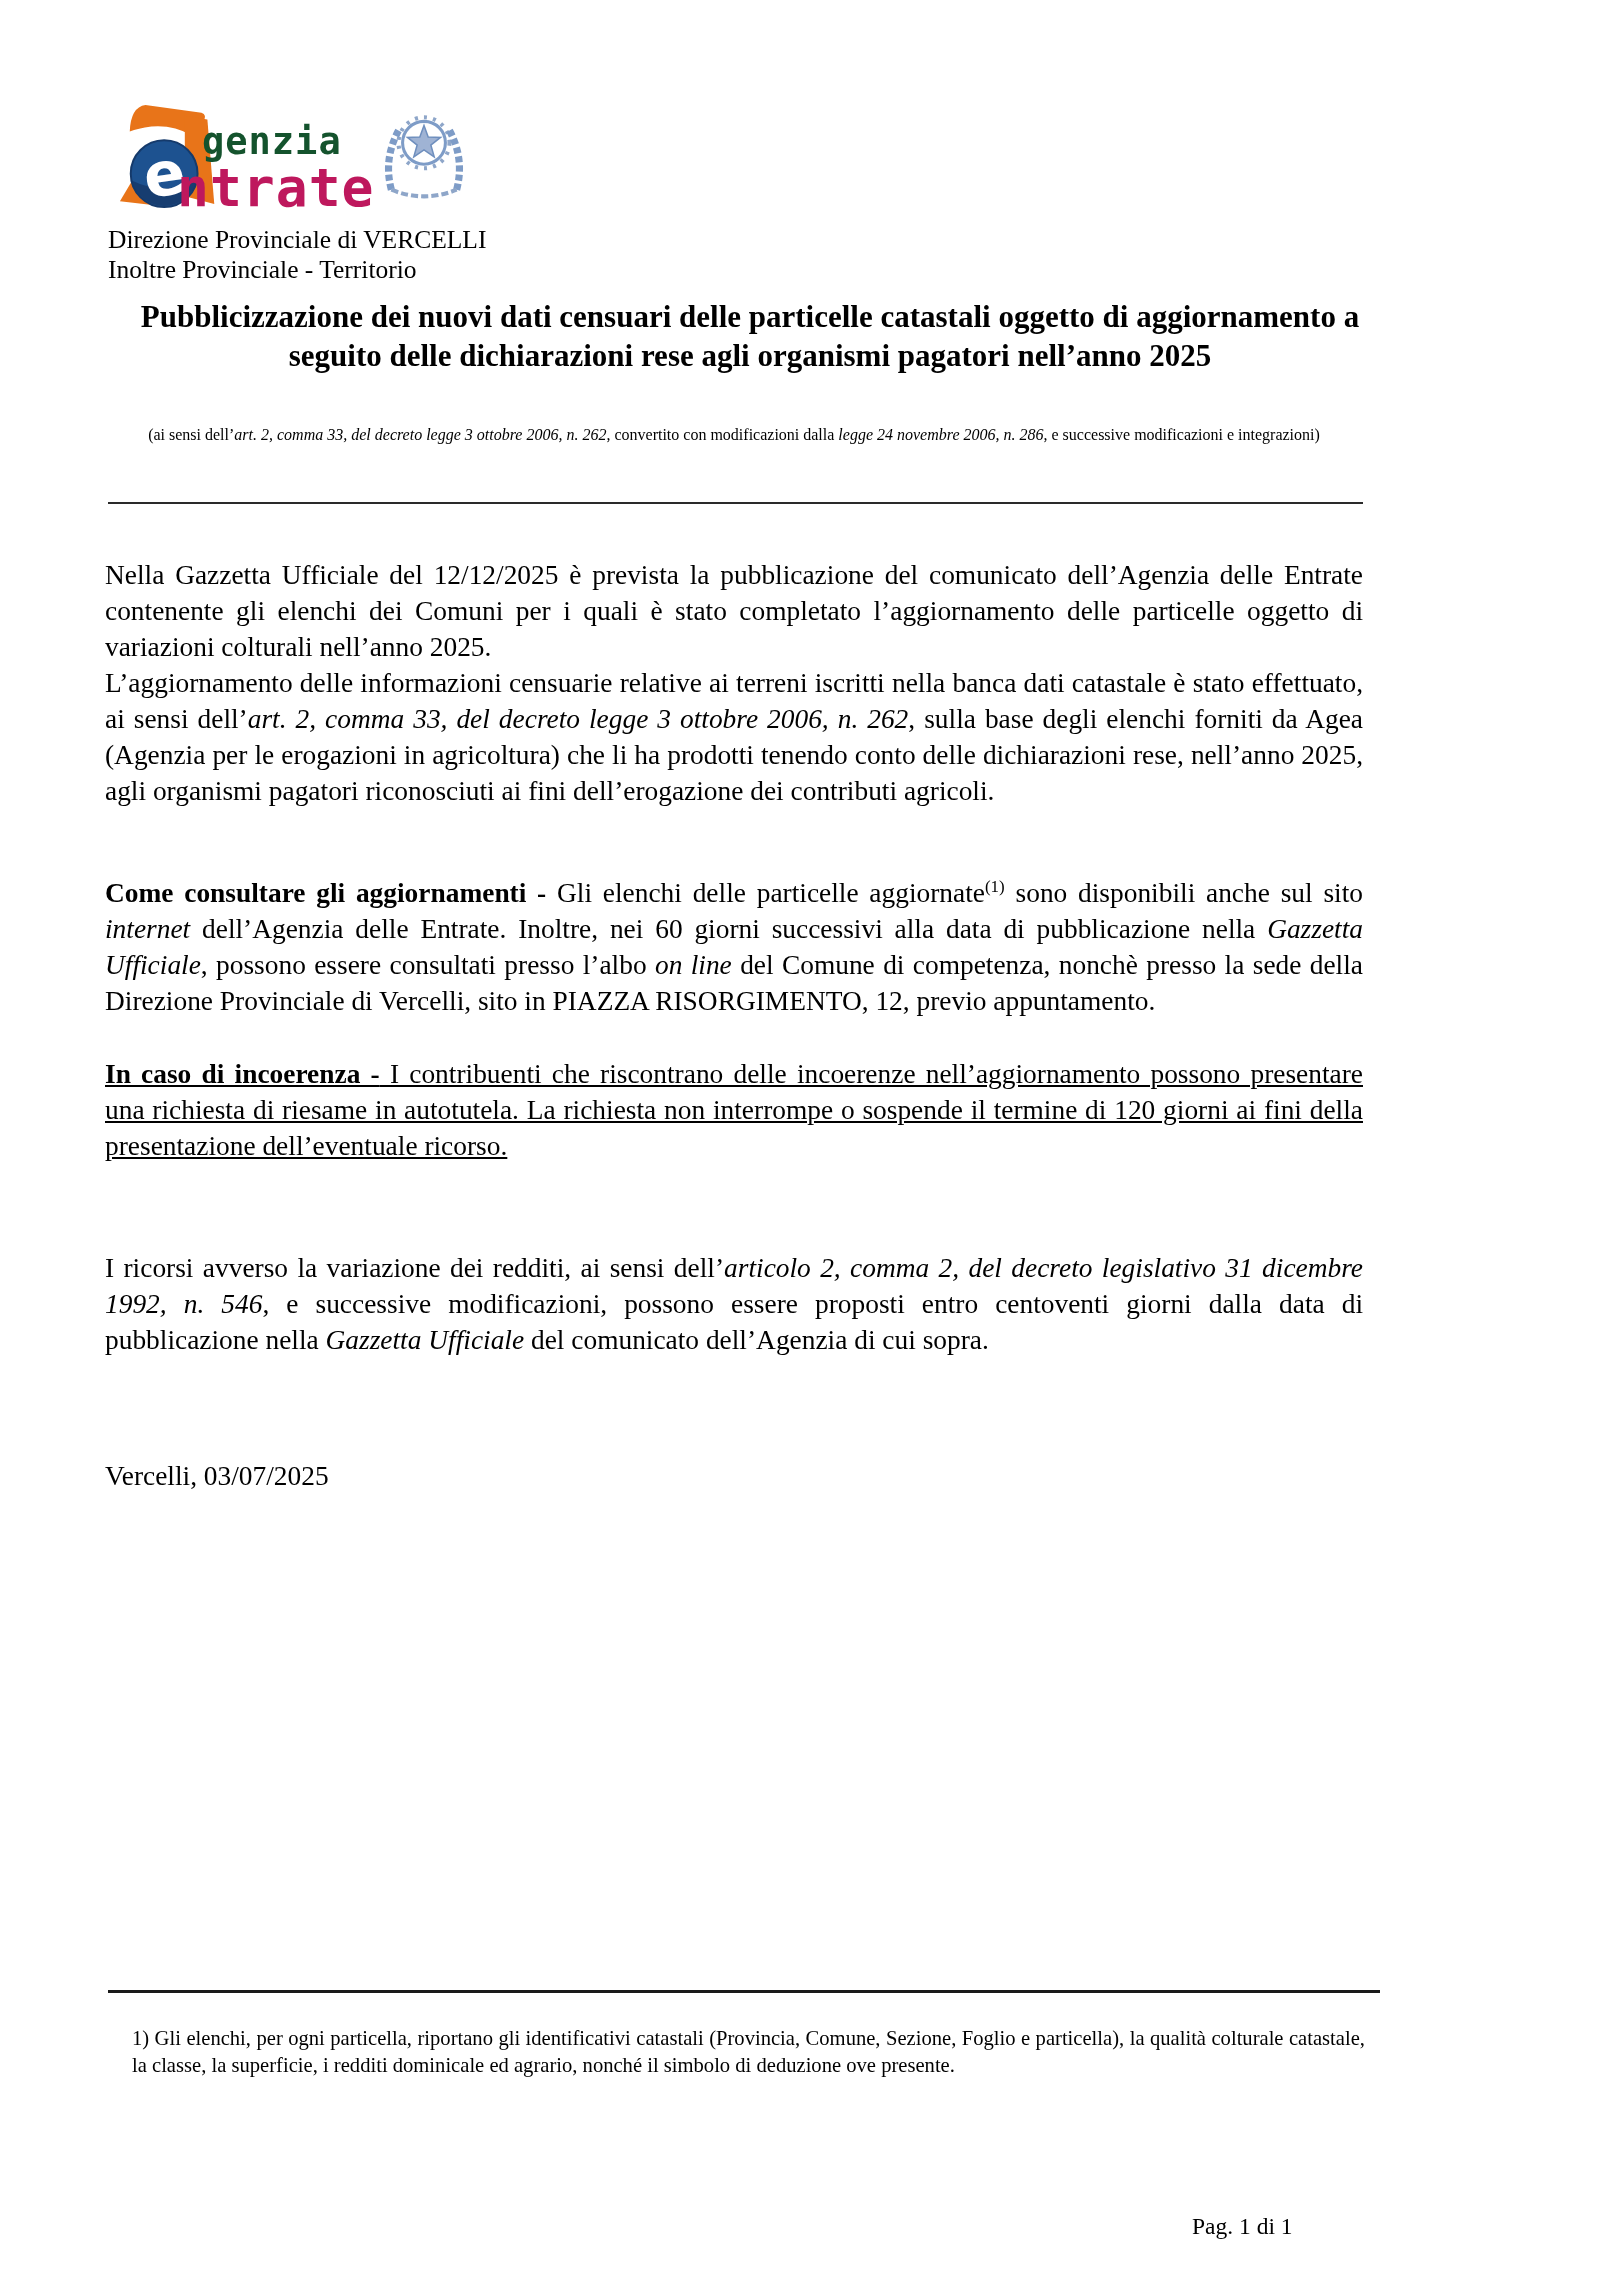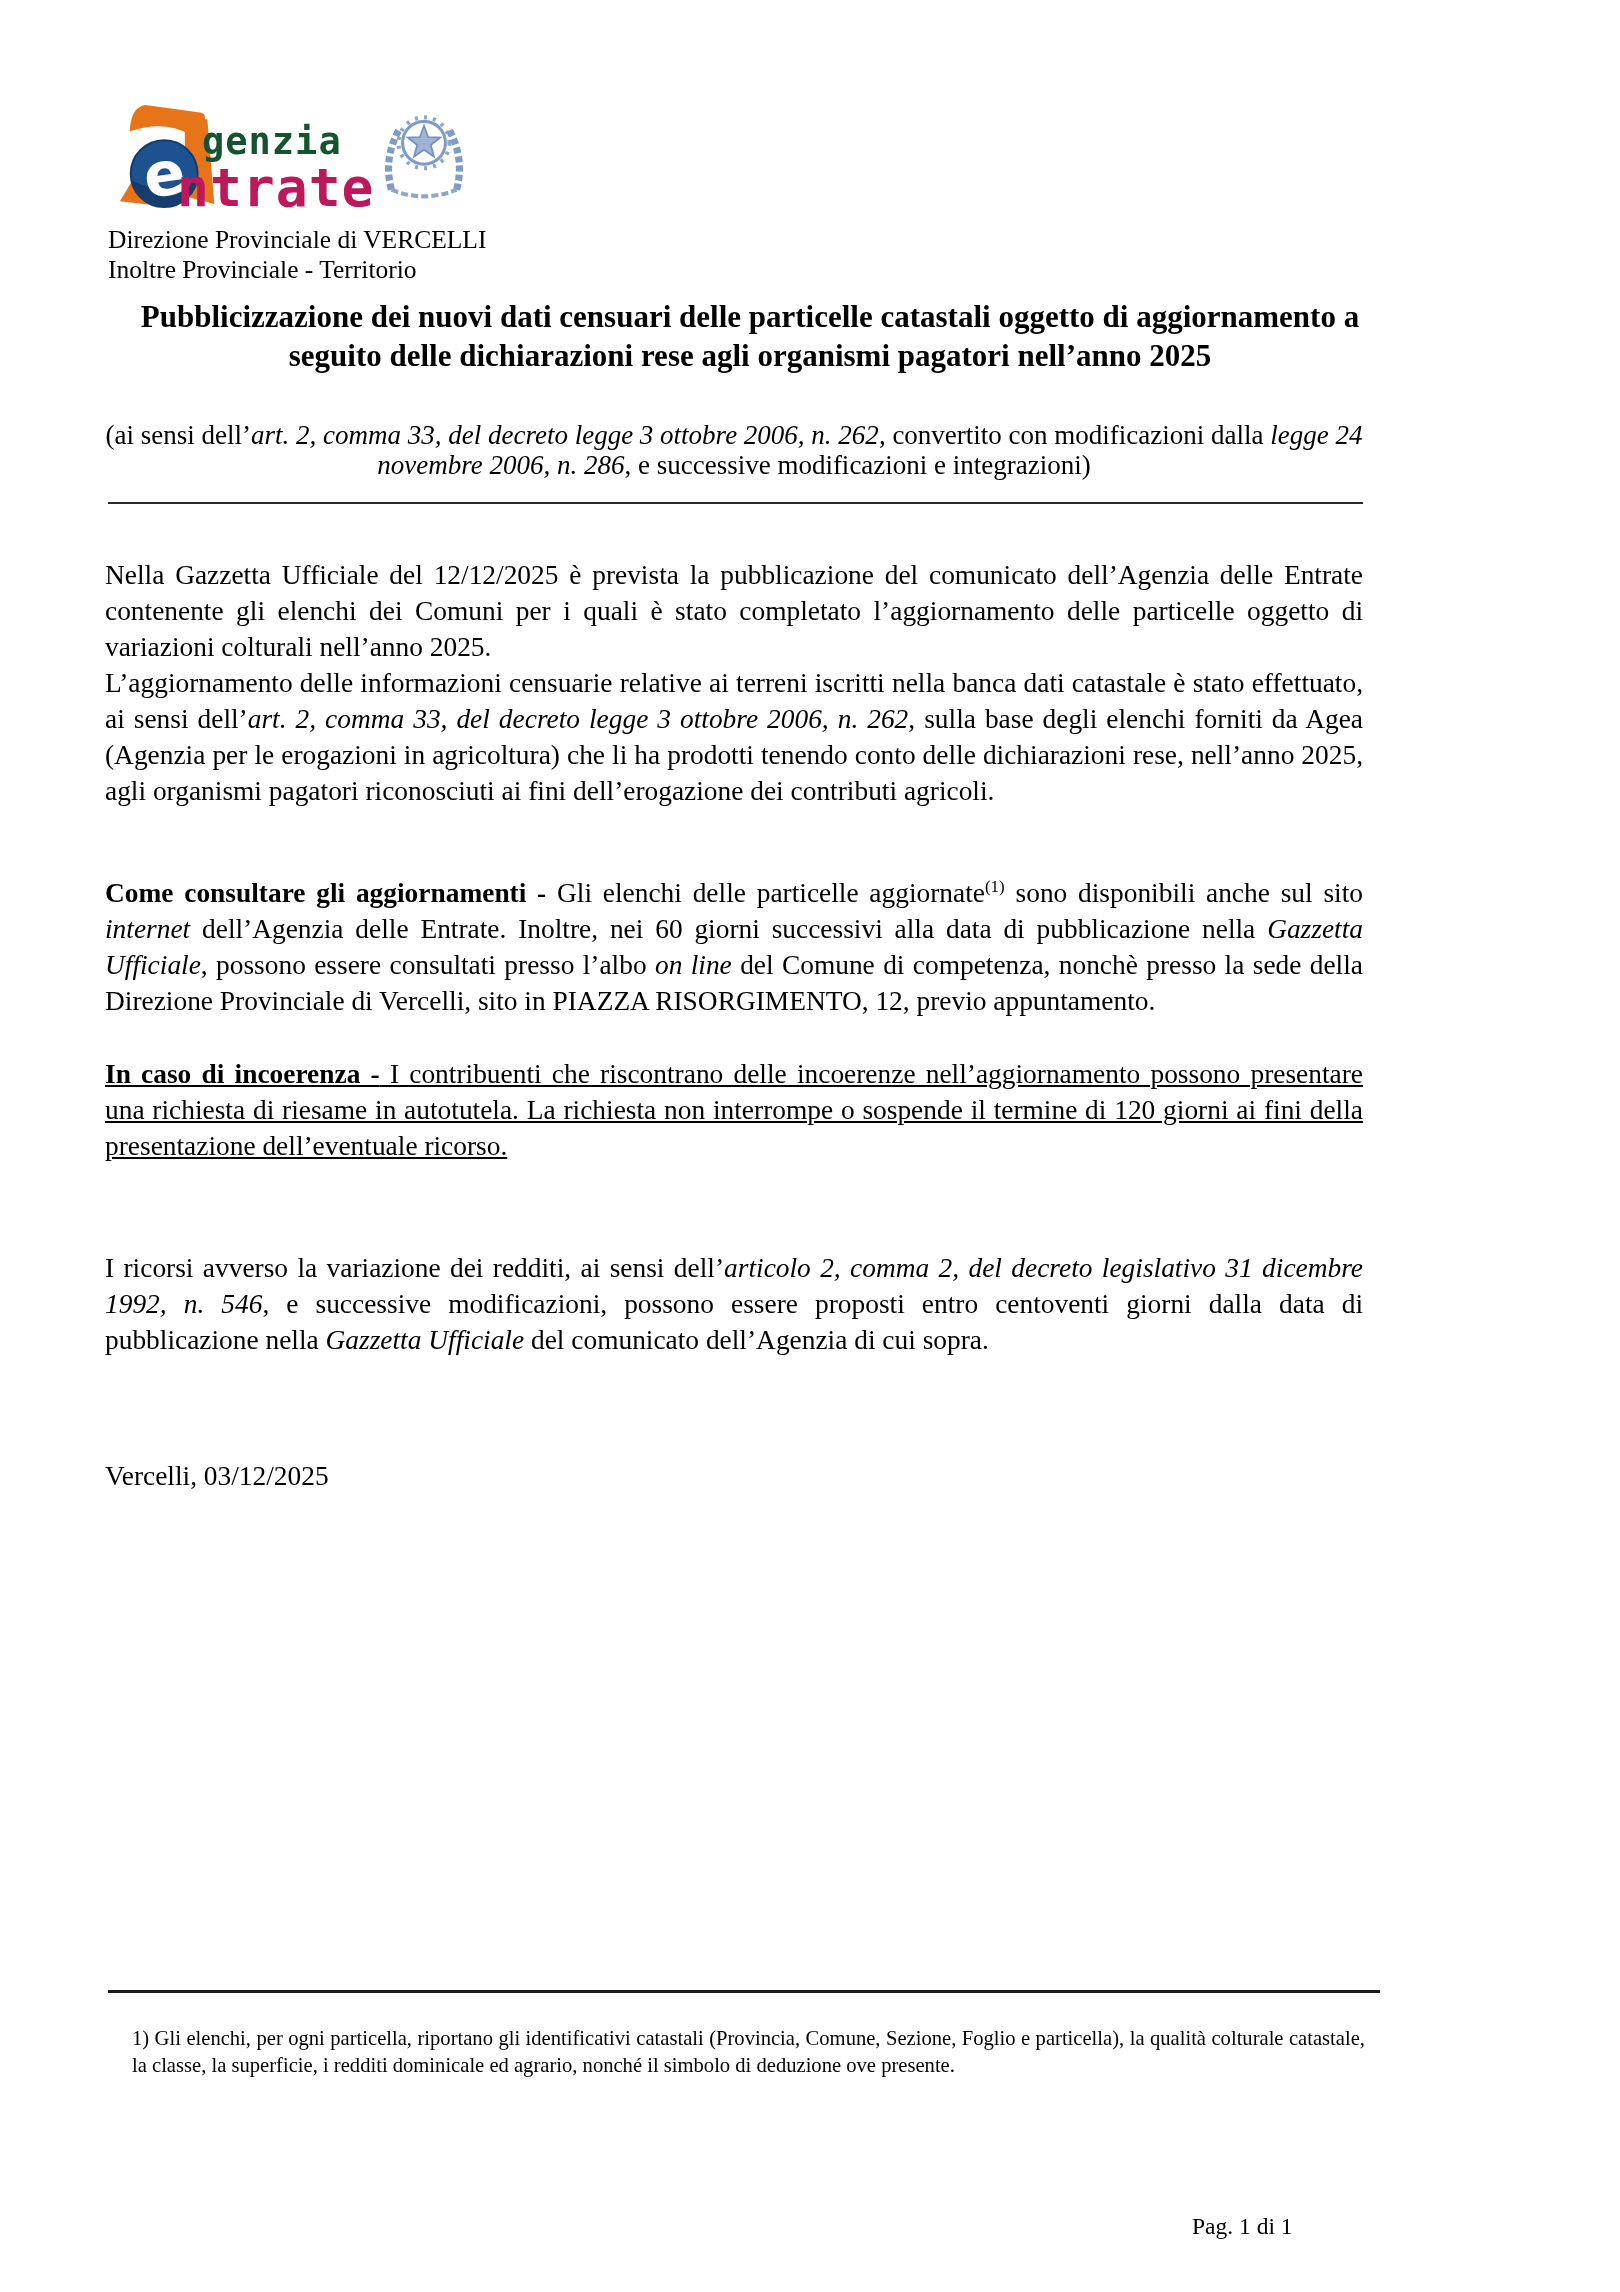--- a/index.html
+++ b/index.html
@@ -31,21 +31,21 @@
   .office{position:absolute;left:108px;top:225px;font-size:25.5px;line-height:30px;}
   
   .doc-title{
     position:absolute;left:105px;top:281px;width:1258px;
     margin:16px;text-align:center;
     font-size:31px;line-height:39px;font-weight:bold;
   }
   .doc-subtitle{
     position:absolute;left:105px;top:420px;width:1258px;
     margin:0;text-align:center;
-    font-size:27px;line-height:30px;
+    font-size:16px;line-height:30px;
   }
   .rule-top{
     position:absolute;left:108px;top:502px;width:1255px;height:0;
     border-bottom:2px solid #2a2a2a;
   }
   
   .para{
     position:absolute;left:105px;width:1258px;
     margin:0;text-align:justify;
     font-size:27.4px;line-height:36px;
@@ -124,21 +124,21 @@
     <p>Nella Gazzetta Ufficiale del 12/12/2025 è prevista la pubblicazione del comunicato dell’Agenzia delle Entrate contenente gli elenchi dei Comuni per i quali è stato completato l’aggiornamento delle particelle oggetto di variazioni colturali nell’anno 2025.</p>
     <p><span>L’aggiornamento delle informazioni censuarie relative ai terreni iscritti nella banca dati catastale è stato effettuato, ai sensi dell’</span><span class="italic">art. 2, comma 33, del decreto legge 3 ottobre 2006, n. 262</span><span>, sulla base degli elenchi forniti da Agea (Agenzia per le erogazioni in agricoltura) che li ha prodotti tenendo conto delle dichiarazioni rese, nell’anno 2025, agli organismi pagatori riconosciuti ai fini dell’erogazione dei contributi agricoli.</span></p>
   </div>
 
   <p class="para p2"><span class="bold">Come consultare gli aggiornamenti -</span><span> Gli elenchi delle particelle aggiornate</span><span class="sup">(1)</span><span> sono disponibili anche sul sito </span><span class="italic">internet</span><span> dell’Agenzia delle Entrate. Inoltre, nei 60 giorni successivi alla data di pubblicazione nella </span><span class="italic">Gazzetta Ufficiale</span><span>, possono essere consultati presso l’albo </span><span class="italic">on line</span><span> del Comune di competenza, nonchè presso la sede della Direzione Provinciale di Vercelli, sito in PIAZZA RISORGIMENTO, 12, previo appuntamento.</span></p>
 
   <p class="para p3"><span class="bold">In caso di incoerenza -</span><span> I contribuenti che riscontrano delle incoerenze nell’aggiornamento possono presentare una richiesta di riesame in autotutela. La richiesta non interrompe o sospende il termine di 120 giorni ai fini della presentazione dell’eventuale ricorso.</span></p>
 
   <p class="para p4"><span>I ricorsi avverso la variazione dei redditi, ai sensi dell’</span><span class="italic">articolo 2, comma 2, del decreto legislativo 31 dicembre 1992, n. 546</span><span>, e successive modificazioni, possono essere proposti entro centoventi giorni dalla data di pubblicazione nella </span><span class="italic">Gazzetta Ufficiale</span><span> del comunicato dell’Agenzia di cui sopra.</span></p>
 
-  <div class="dateline">Vercelli, 03/12/2025</div>
+  <div class="dateline">Vercelli, 03/07/2025</div>
 
   <div class="rule-footnote"></div>
   <p class="footnote">1) Gli elenchi, per ogni particella, riportano gli identificativi catastali (Provincia, Comune, Sezione, Foglio e particella), la qualità colturale catastale, la classe, la superficie, i redditi dominicale ed agrario, nonché il simbolo di deduzione ove presente.</p>
 
   <div class="page-label">Pag. 1 di 1</div>
 
 </div>
 
 
 </body></html>

